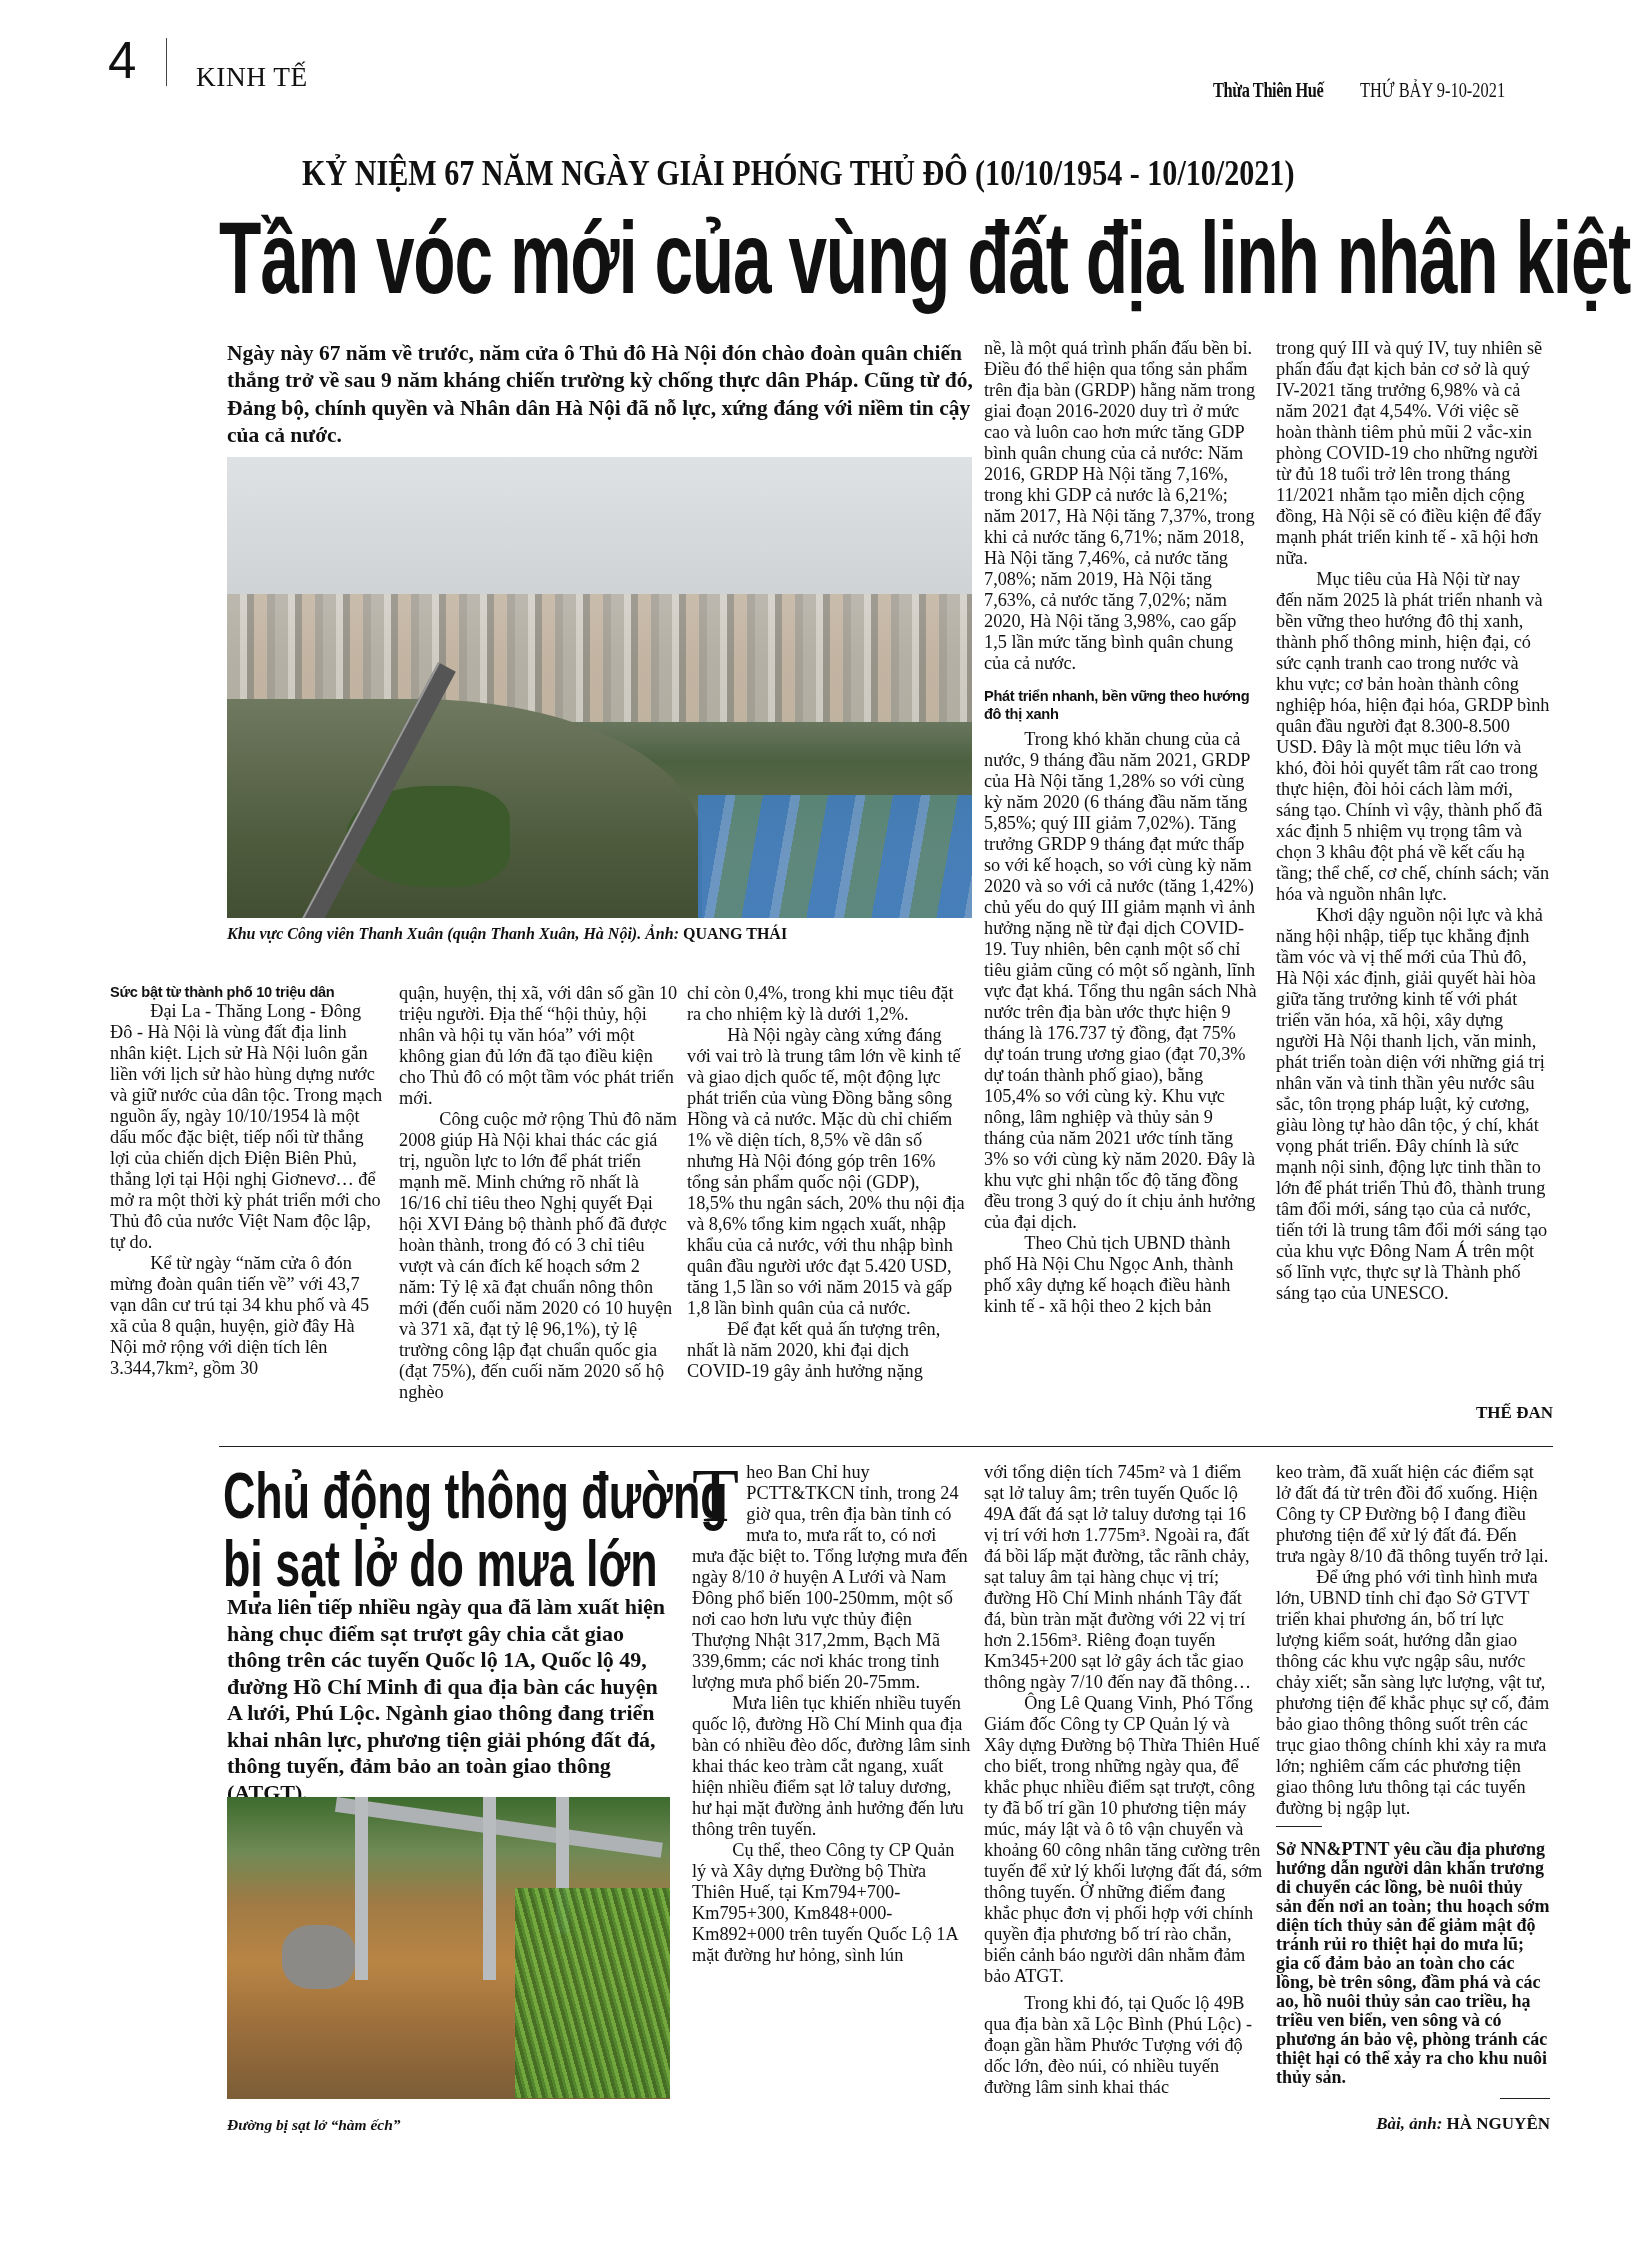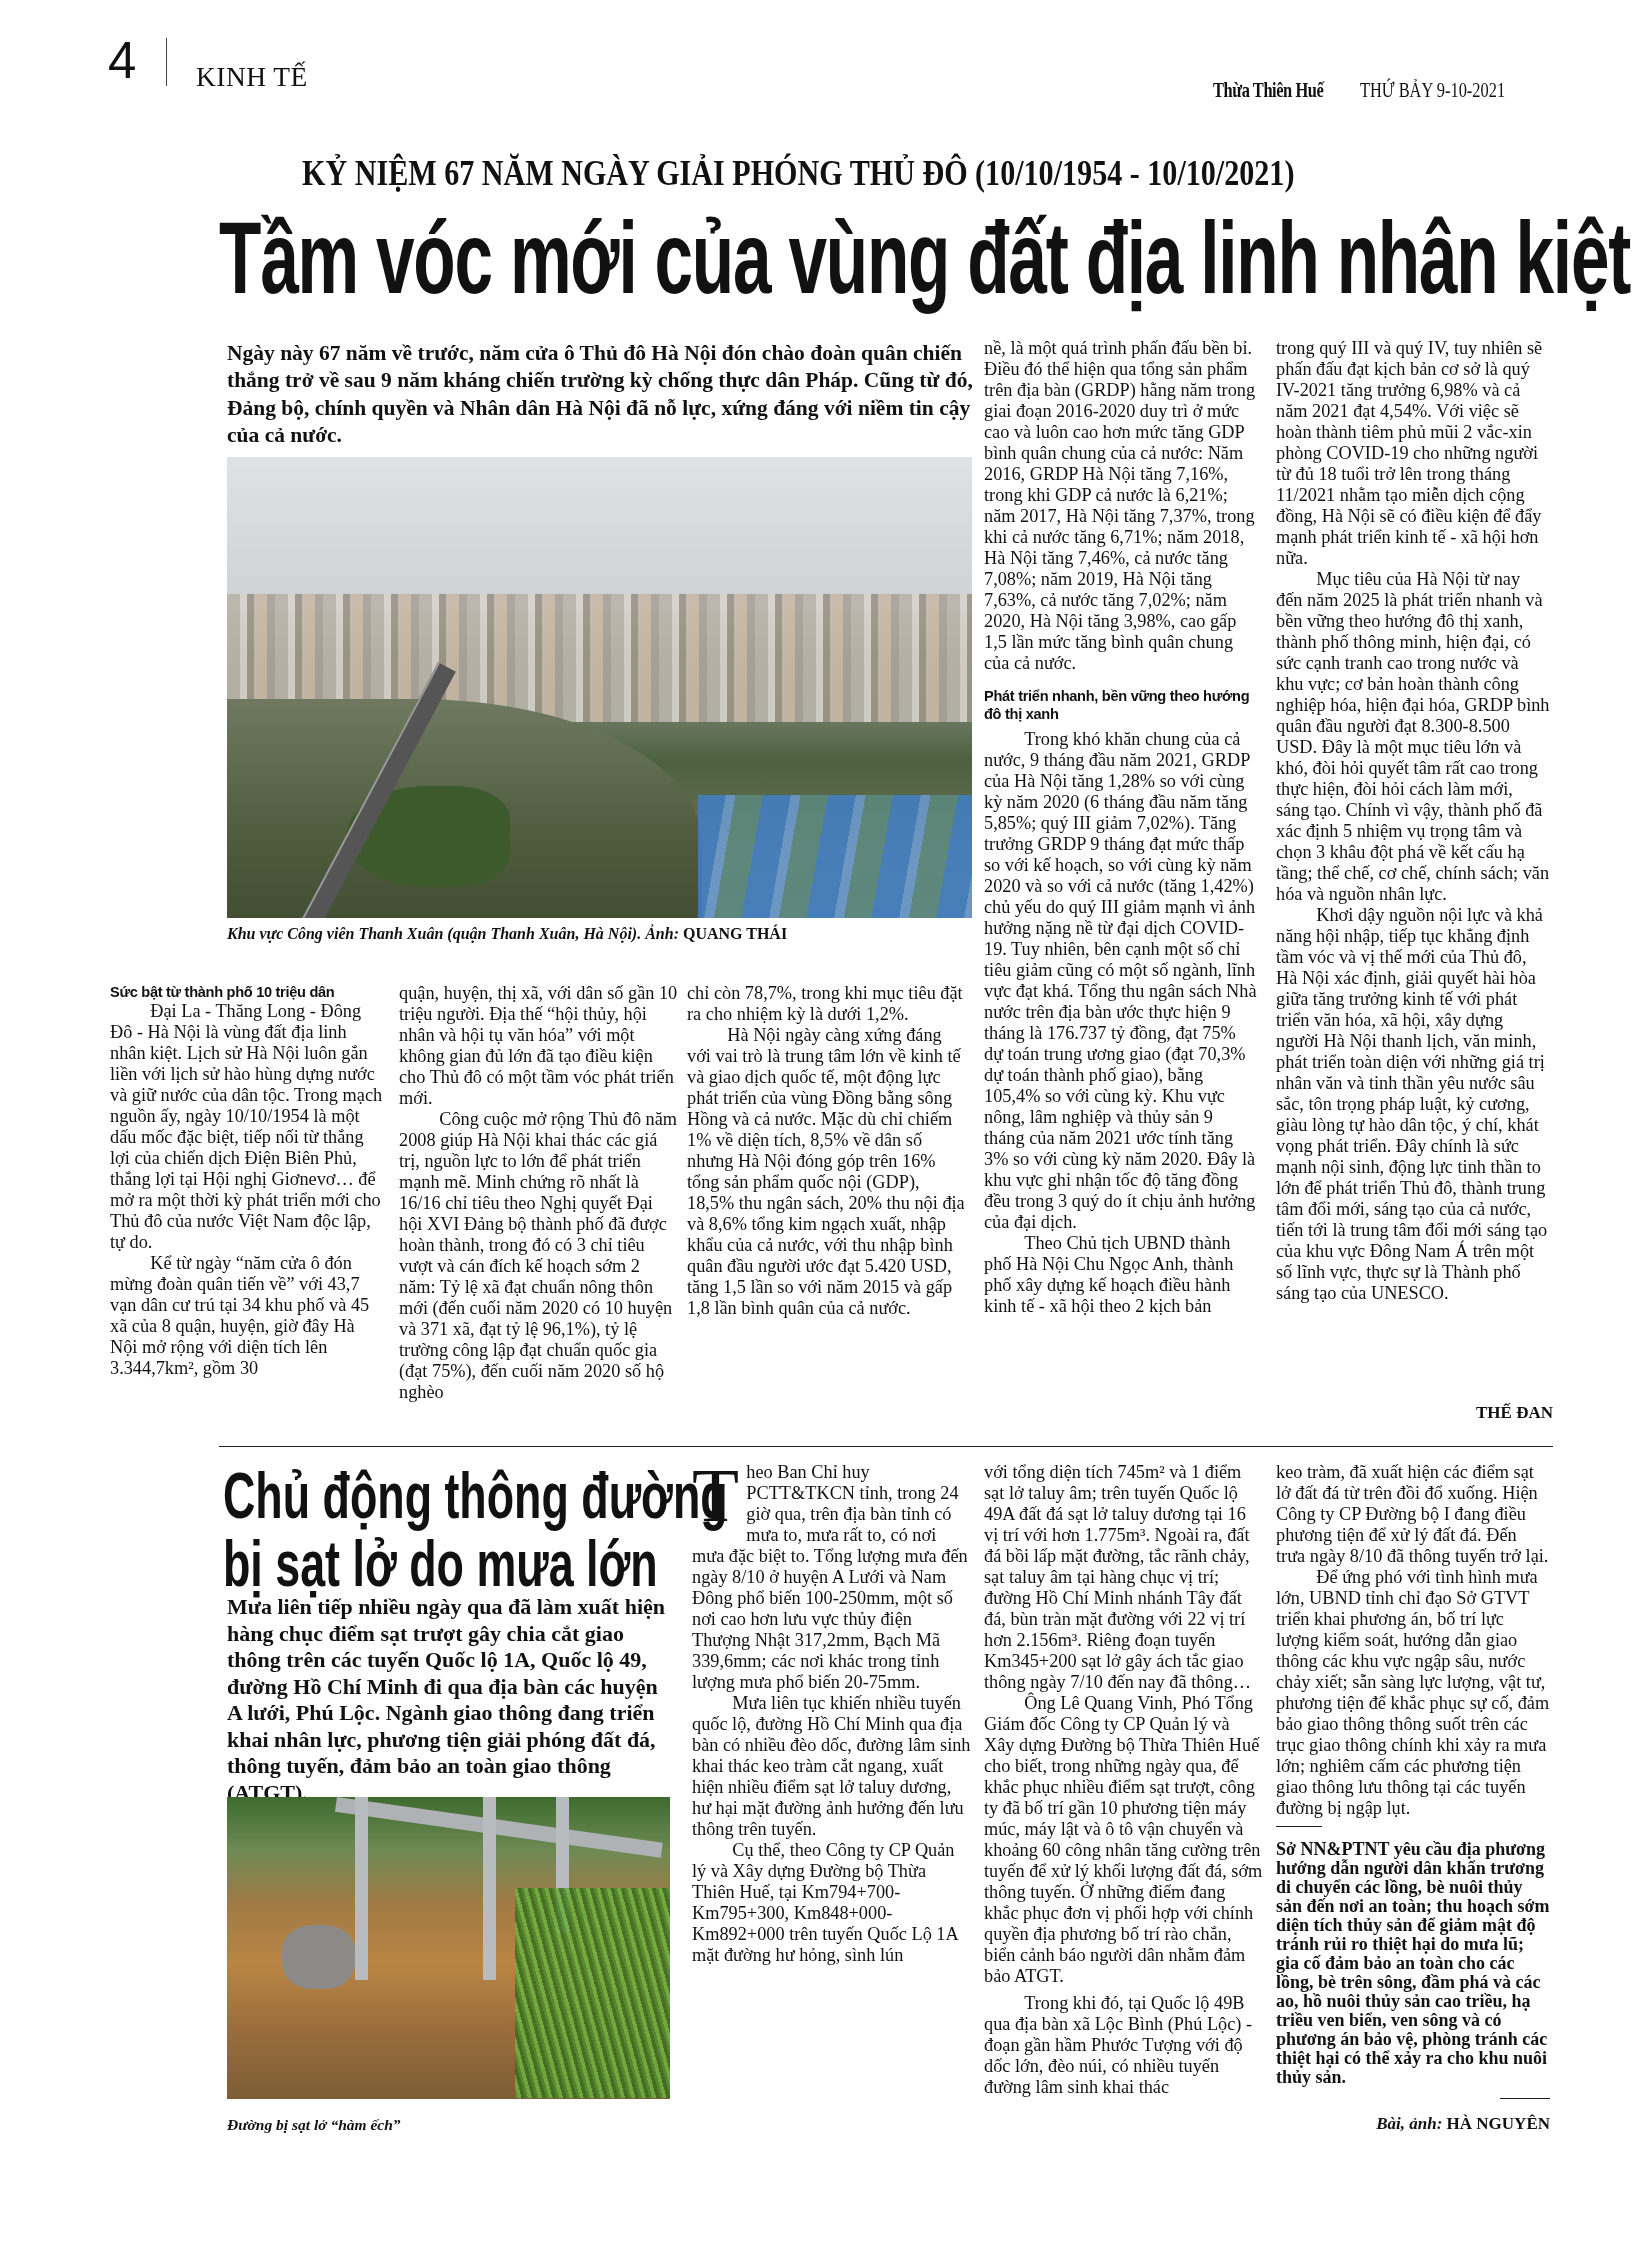--- a/index.html
+++ b/index.html
@@ -94,22 +94,23 @@
 <div class="abs col c1">
   <div class="subhead">Sức bật từ thành phố 10 triệu dân</div>
   <p>Đại La - Thăng Long - Đông Đô - Hà Nội là vùng đất địa linh nhân kiệt. Lịch sử Hà Nội luôn gắn liền với lịch sử hào hùng dựng nước và giữ nước của dân tộc. Trong mạch nguồn ấy, ngày 10/10/1954 là một dấu mốc đặc biệt, tiếp nối từ thắng lợi của chiến dịch Điện Biên Phủ, thắng lợi tại Hội nghị Giơnevơ… để mở ra một thời kỳ phát triển mới cho Thủ đô của nước Việt Nam độc lập, tự do.</p>
   <p>Kể từ ngày “năm cửa ô đón mừng đoàn quân tiến về” với 43,7 vạn dân cư trú tại 34 khu phố và 45 xã của 8 quận, huyện, giờ đây Hà Nội mở rộng với diện tích lên 3.344,7km², gồm 30</p>
 </div>
 <div class="abs col c2">
   <p class="noindent">quận, huyện, thị xã, với dân số gần 10 triệu người. Địa thế “hội thủy, hội nhân và hội tụ văn hóa” với một không gian đủ lớn đã tạo điều kiện cho Thủ đô có một tầm vóc phát triển mới.</p>
   <p>Công cuộc mở rộng Thủ đô năm 2008 giúp Hà Nội khai thác các giá trị, nguồn lực to lớn để phát triển mạnh mẽ. Minh chứng rõ nhất là 16/16 chỉ tiêu theo Nghị quyết Đại hội XVI Đảng bộ thành phố đã được hoàn thành, trong đó có 3 chỉ tiêu vượt và cán đích kế hoạch sớm 2 năm: Tỷ lệ xã đạt chuẩn nông thôn mới (đến cuối năm 2020 có 10 huyện và 371 xã, đạt tỷ lệ 96,1%), tỷ lệ trường công lập đạt chuẩn quốc gia (đạt 75%), đến cuối năm 2020 số hộ nghèo</p>
 </div>
 <div class="abs col c3">
-  <p class="noindent">chỉ còn 78,7%, trong khi mục tiêu đặt ra cho nhiệm kỳ là dưới 1,2%.</p>
+  <p class="noindent">chỉ còn 0,4%, trong khi mục tiêu đặt ra cho nhiệm kỳ là dưới 1,2%.</p>
   <p>Hà Nội ngày càng xứng đáng với vai trò là trung tâm lớn về kinh tế và giao dịch quốc tế, một động lực phát triển của vùng Đồng bằng sông Hồng và cả nước. Mặc dù chỉ chiếm 1% về diện tích, 8,5% về dân số nhưng Hà Nội đóng góp trên 16% tổng sản phẩm quốc nội (GDP), 18,5% thu ngân sách, 20% thu nội địa và 8,6% tổng kim ngạch xuất, nhập khẩu của cả nước, với thu nhập bình quân đầu người ước đạt 5.420 USD, tăng 1,5 lần so với năm 2015 và gấp 1,8 lần bình quân của cả nước.</p>
+  <p>Để đạt kết quả ấn tượng trên, nhất là năm 2020, khi đại dịch COVID-19 gây ảnh hưởng nặng</p>
 </div>
 <div class="abs col c4">
   <p class="noindent">nề, là một quá trình phấn đấu bền bỉ. Điều đó thể hiện qua tổng sản phẩm trên địa bàn (GRDP) hằng năm trong giai đoạn 2016-2020 duy trì ở mức cao và luôn cao hơn mức tăng GDP bình quân chung của cả nước: Năm 2016, GRDP Hà Nội tăng 7,16%, trong khi GDP cả nước là 6,21%; năm 2017, Hà Nội tăng 7,37%, trong khi cả nước tăng 6,71%; năm 2018, Hà Nội tăng 7,46%, cả nước tăng 7,08%; năm 2019, Hà Nội tăng 7,63%, cả nước tăng 7,02%; năm 2020, Hà Nội tăng 3,98%, cao gấp 1,5 lần mức tăng bình quân chung của cả nước.</p>
   <div class="subhead" style="margin:12.8px 0 5.5px 0">Phát triển nhanh, bền vững theo hướng đô thị xanh</div>
   <p>Trong khó khăn chung của cả nước, 9 tháng đầu năm 2021, GRDP của Hà Nội tăng 1,28% so với cùng kỳ năm 2020 (6 tháng đầu năm tăng 5,85%; quý III giảm 7,02%). Tăng trưởng GRDP 9 tháng đạt mức thấp so với kế hoạch, so với cùng kỳ năm 2020 và so với cả nước (tăng 1,42%) chủ yếu do quý III giảm mạnh vì ảnh hưởng nặng nề từ đại dịch COVID-19. Tuy nhiên, bên cạnh một số chỉ tiêu giảm cũng có một số ngành, lĩnh vực đạt khá. Tổng thu ngân sách Nhà nước trên địa bàn ước thực hiện 9 tháng là 176.737 tỷ đồng, đạt 75% dự toán trung ương giao (đạt 70,3% dự toán thành phố giao), bằng 105,4% so với cùng kỳ. Khu vực nông, lâm nghiệp và thủy sản 9 tháng của năm 2021 ước tính tăng 3% so với cùng kỳ năm 2020. Đây là khu vực ghi nhận tốc độ tăng đồng đều trong 3 quý do ít chịu ảnh hưởng của đại dịch.</p>
   <p>Theo Chủ tịch UBND thành phố Hà Nội Chu Ngọc Anh, thành phố xây dựng kế hoạch điều hành kinh tế - xã hội theo 2 kịch bản</p>
 </div>
 <div class="abs col c5">
   <p class="noindent">trong quý III và quý IV, tuy nhiên sẽ phấn đấu đạt kịch bản cơ sở là quý IV-2021 tăng trưởng 6,98% và cả năm 2021 đạt 4,54%. Với việc sẽ hoàn thành tiêm phủ mũi 2 vắc-xin phòng COVID-19 cho những người từ đủ 18 tuổi trở lên trong tháng 11/2021 nhằm tạo miễn dịch cộng đồng, Hà Nội sẽ có điều kiện để đẩy mạnh phát triển kinh tế - xã hội hơn nữa.</p>
   <p>Mục tiêu của Hà Nội từ nay đến năm 2025 là phát triển nhanh và bền vững theo hướng đô thị xanh, thành phố thông minh, hiện đại, có sức cạnh tranh cao trong nước và khu vực; cơ bản hoàn thành công nghiệp hóa, hiện đại hóa, GRDP bình quân đầu người đạt 8.300-8.500 USD. Đây là một mục tiêu lớn và khó, đòi hỏi quyết tâm rất cao trong thực hiện, đòi hỏi cách làm mới, sáng tạo. Chính vì vậy, thành phố đã xác định 5 nhiệm vụ trọng tâm và chọn 3 khâu đột phá về kết cấu hạ tầng; thể chế, cơ chế, chính sách; văn hóa và nguồn nhân lực.</p>

